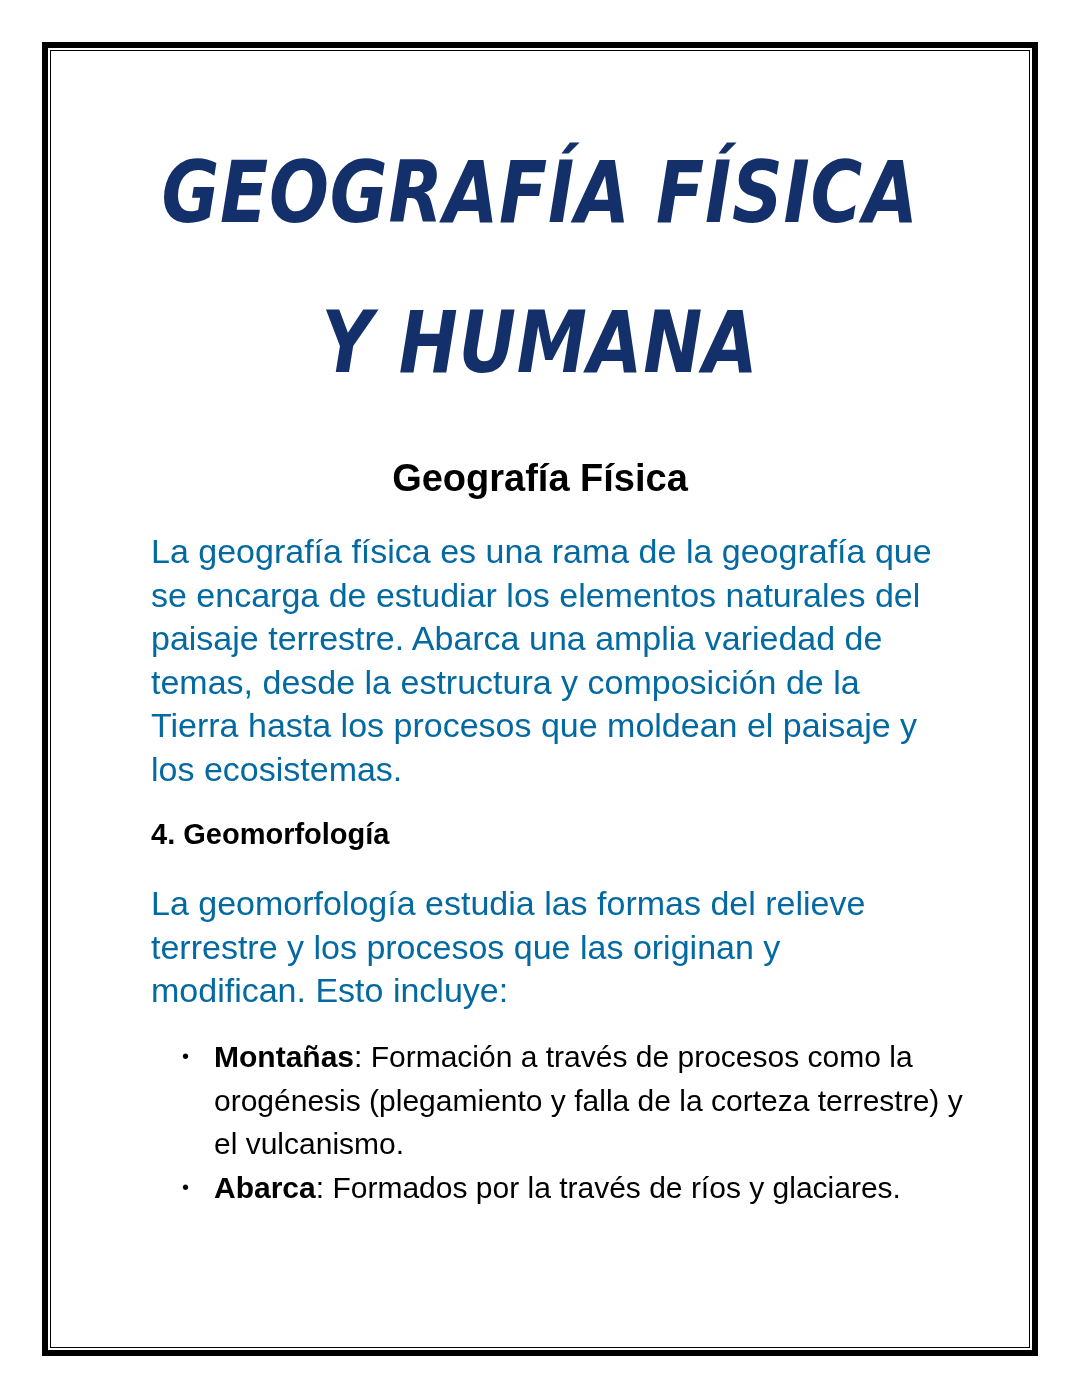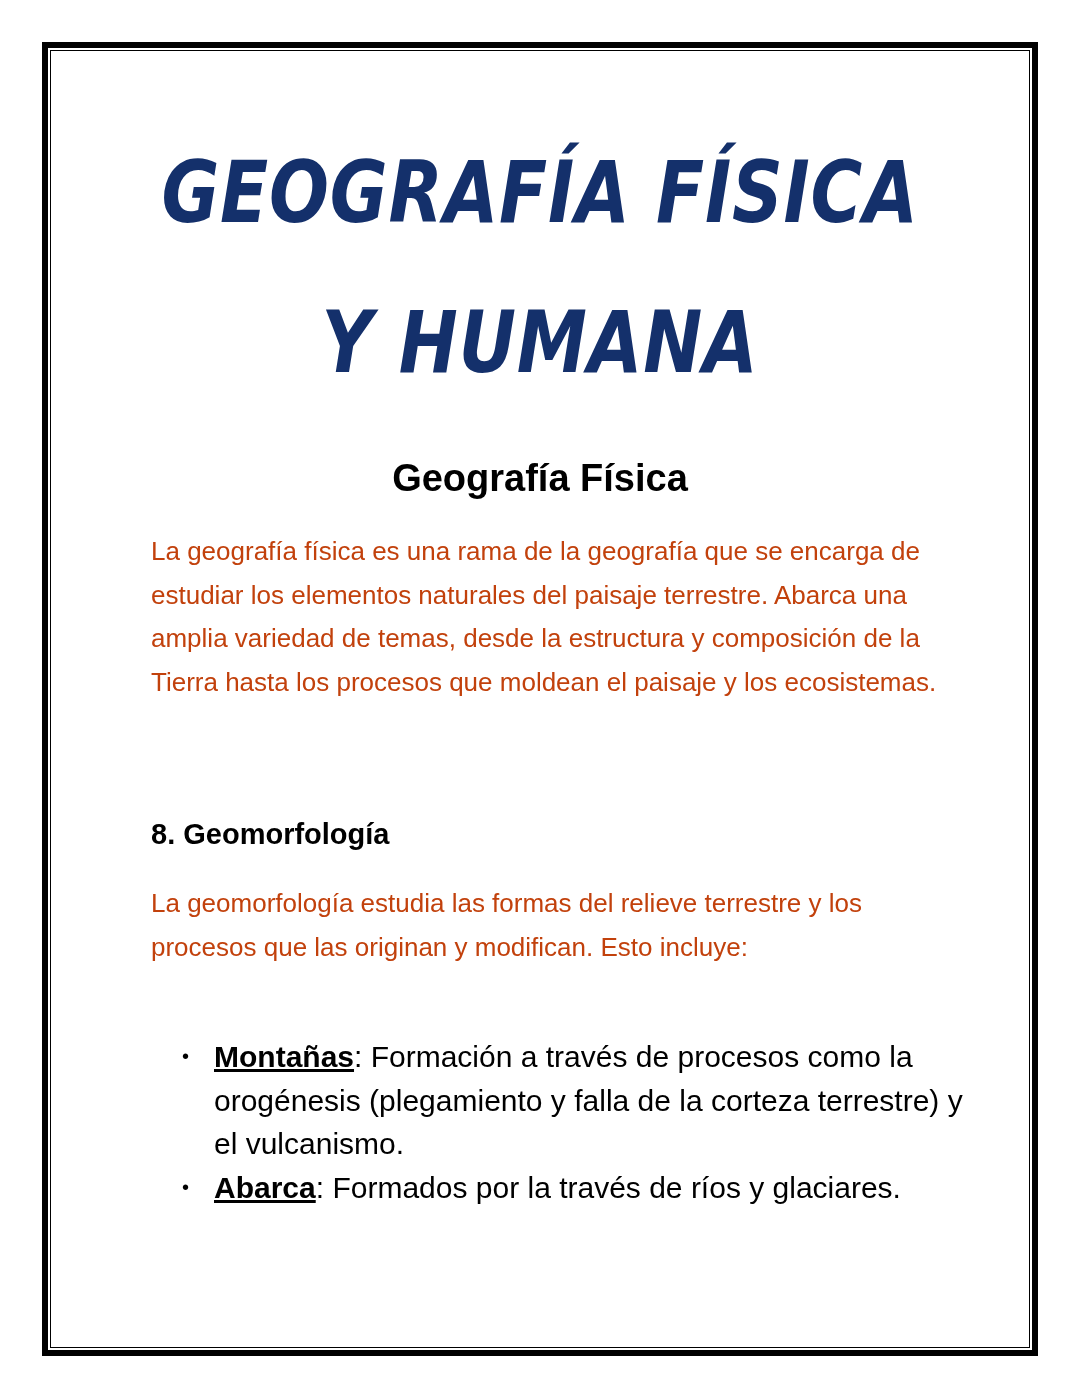--- a/index.html
+++ b/index.html
@@ -19,46 +19,46 @@
     }
     .title-1 { top: 142px; font-size: 86px; line-height: 100px; }
     .title-2 { top: 292px; font-size: 86px; line-height: 100px; }
     .h2 {
       position: absolute; left: 0; top: 452px; width: 1080px; text-align: center;
       font-family: "Liberation Sans", sans-serif; font-weight: bold; font-size: 38px;
       color: #000; line-height: 52px;
     }
     .content {
       position: absolute; left: 151px; width: 790px;
-      font-family: "Liberation Sans", sans-serif; font-size: 26px; line-height: 43.5px;
-      color: #c2410c;
+      font-family: "Liberation Sans", sans-serif; font-size: 34px; line-height: 43.5px;
+      color: #0369a1;
     }
     .intro { top: 530px; }
     .h3 { position: absolute; left: 151px; top: 814px; font-family: "Liberation Sans", sans-serif; font-weight: bold; font-size: 29px; line-height: 40px; }
     .para2 { top: 882px; }
     ul.bullets { position: absolute; left: 151px; top: 1035px; width: 770px; margin: 0; padding: 0 0 0 63px; list-style: none;
       font-family: "Liberation Sans", sans-serif; font-size: 30px; line-height: 43.5px; }
     ul.bullets li { position: relative; }
     ul.bullets li .dot { position: absolute; left: -32px; top: 0; font-size: 20px; }
-    b { font-weight: bold; text-decoration: underline; }
+    b { font-weight: bold; }
   </style>
 </head>
 <body>
 
 <div class="frame-outer"></div>
 <div class="frame-inner"></div>
 
 <div class="title title-1">GEOGRAFÍA FÍSICA</div>
 <div class="title title-2">Y HUMANA</div>
 
 <div class="h2">Geografía Física</div>
 
 <div class="content intro">La geografía física es una rama de la geografía que se encarga de estudiar los elementos naturales del paisaje terrestre. Abarca una amplia variedad de temas, desde la estructura y composición de la Tierra hasta los procesos que moldean el paisaje y los ecosistemas.</div>
 
-<div class="h3">8. Geomorfología</div>
+<div class="h3">4. Geomorfología</div>
 
 <div class="content para2">La geomorfología estudia las formas del relieve terrestre y los procesos que las originan y modifican. Esto incluye:</div>
 
 <ul class="bullets">
   <li>
     <span class="dot">•</span>
     <b>Montañas</b><span>: Formación a través de procesos como la orogénesis (plegamiento y falla de la corteza terrestre) y el vulcanismo.</span>
   </li>
   <li>
     <span class="dot">•</span>

